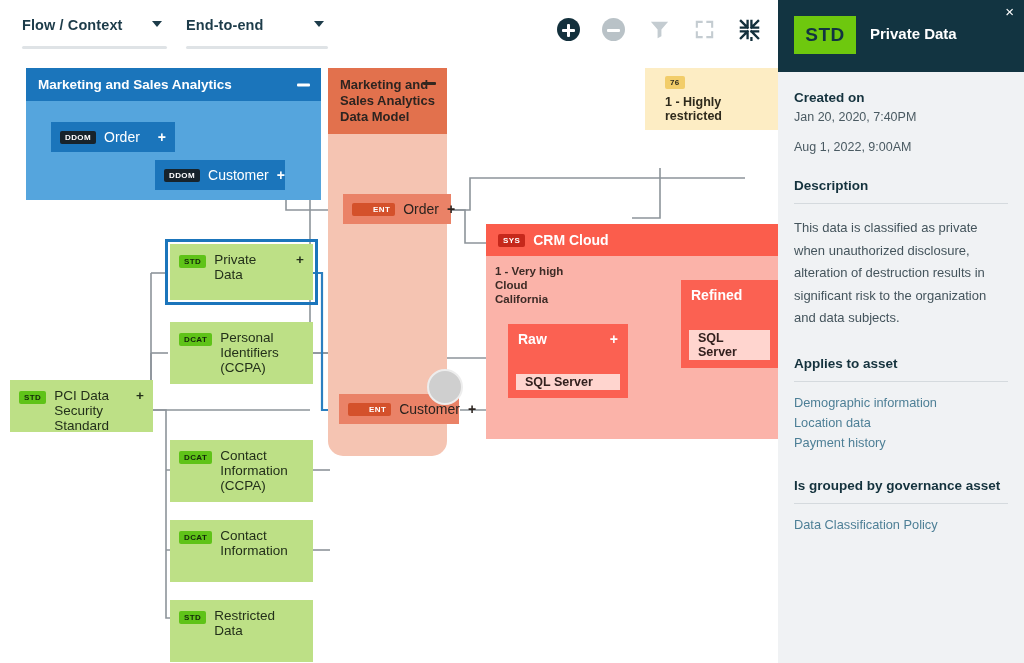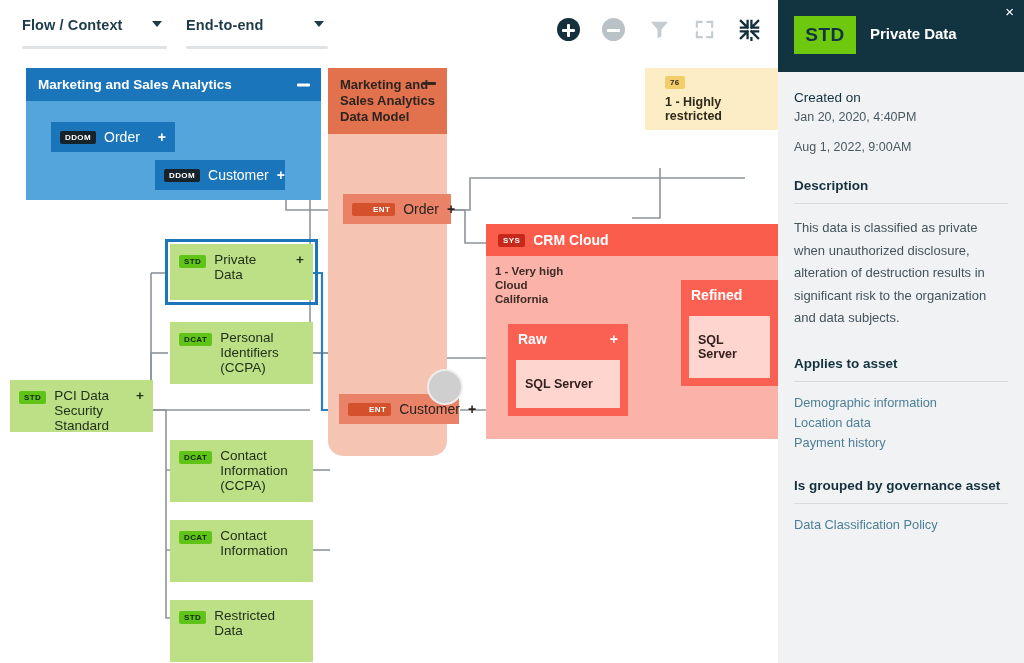--- a/index.html
+++ b/index.html
@@ -66,40 +66,40 @@
   .nd-blue{background:#1b75bb;color:#fff;font-size:14px;padding:7px 9px;}
   .nd-blue .badge{background:#17232b;color:#fff;}
   .nd-orange{background:#ea8267;color:#2b231f;font-size:14px;padding:7px 9px;}
   .nd-orange .badge{background:#d4512b;color:#fff;padding-left:21px;}
   .nd-green{background:#bde086;color:#23301a;font-size:13.5px;padding:8px 9px;}
   .nd-green .badge{background:#5fc318;color:#12260a;}
   .nd-red{background:#fb6152;color:#fff;font-size:14px;font-weight:bold;padding:7px 10px;}
   .nd-yellow{background:#fdedc4;color:#2e2a1c;font-size:12.5px;font-weight:bold;padding:7px 10px;}
   .nd-yellow .badge{background:#f2cd6a;color:#2e2a1c;}
   .sub-red{background:#ffd5cf;color:#33211f;font-size:12.5px;font-weight:bold;
-    padding:17px 9px;margin:6px 8px 8px 8px;}
+    padding:1px 9px;margin:20px 8px 8px 8px;}
   .meta{font-size:11.5px;font-weight:bold;color:#3d2b26;line-height:14px;}
   .selected{outline:3px solid #1b75bb;outline-offset:2px;}
   .handle{position:absolute;width:32px;height:32px;border-radius:50%;
     background:#cfcfcf;border:2px solid #ededed;}
 
   .lbl-flex{display:flex;align-items:center;gap:8px;}
   .lbl-flex .tx{flex:1;}
 
   
   .panel{position:absolute;right:0;top:0;width:246px;height:663px;background:#f0f2f4;}
   .panel-hd{height:72px;background:#123441;position:relative;}
   .std-chip{position:absolute;left:16px;top:16px;width:62px;height:38px;background:#6ec80e;
     display:flex;align-items:center;justify-content:center;
     font-size:19px;font-weight:bold;color:#123441;letter-spacing:.5px;}
   .panel-title{position:absolute;left:92px;top:25px;color:#fff;font-size:15px;font-weight:bold;}
   .close-x{position:absolute;right:10px;top:4px;color:#fff;font-size:15px;cursor:pointer;
     line-height:16px;}
   .panel-body{padding:18px 16px 0 16px;}
-  .p-h{font-size:13.5px;font-weight:normal;color:#14323d;margin:0 0 5px 0;}
+  .p-h{font-size:13.5px;font-weight:bold;color:#14323d;margin:0 0 5px 0;}
   .p-v{font-size:12.5px;color:#4a5a62;margin:0 0 16px 0;}
   .p-sec{font-size:13.5px;font-weight:bold;color:#14323d;margin:20px 0 0 0;}
   .rule{height:1px;background:#d5dade;margin:10px 0 13px 0;}
   .p-desc{font-size:13px;color:#44545c;line-height:22.5px;margin:0;}
   .p-link{display:block;font-size:12.8px;color:#4d7f96;margin-bottom:5px;text-decoration:none;cursor:pointer;}
 </style>
 </head>
 <body>
 
 <div id="app">
@@ -298,21 +298,21 @@
   </div>
 
   <div class="panel">
     <div class="panel-hd">
       <div class="std-chip">STD</div>
       <div class="panel-title">Private Data</div>
       <div class="close-x">×</div>
     </div>
     <div class="panel-body">
       <div class="p-h">Created on</div>
-      <div class="p-v">Jan 20, 2020, 4:40PM</div>
+      <div class="p-v">Jan 20, 2020, 7:40PM</div>
       <div class="p-v">Aug 1, 2022, 9:00AM</div>
 
       <div class="p-sec" style="margin-top:24px;">Description</div>
       <div class="rule"></div>
       <div class="p-desc">This data is classified as private when unauthorized disclosure, alteration of destruction results in significant risk to the organization and data subjects.</div>
 
       <div class="p-sec" style="margin-top:26px;">Applies to asset</div>
       <div class="rule"></div>
       <a class="p-link">Demographic information</a>
       <a class="p-link">Location data</a>

